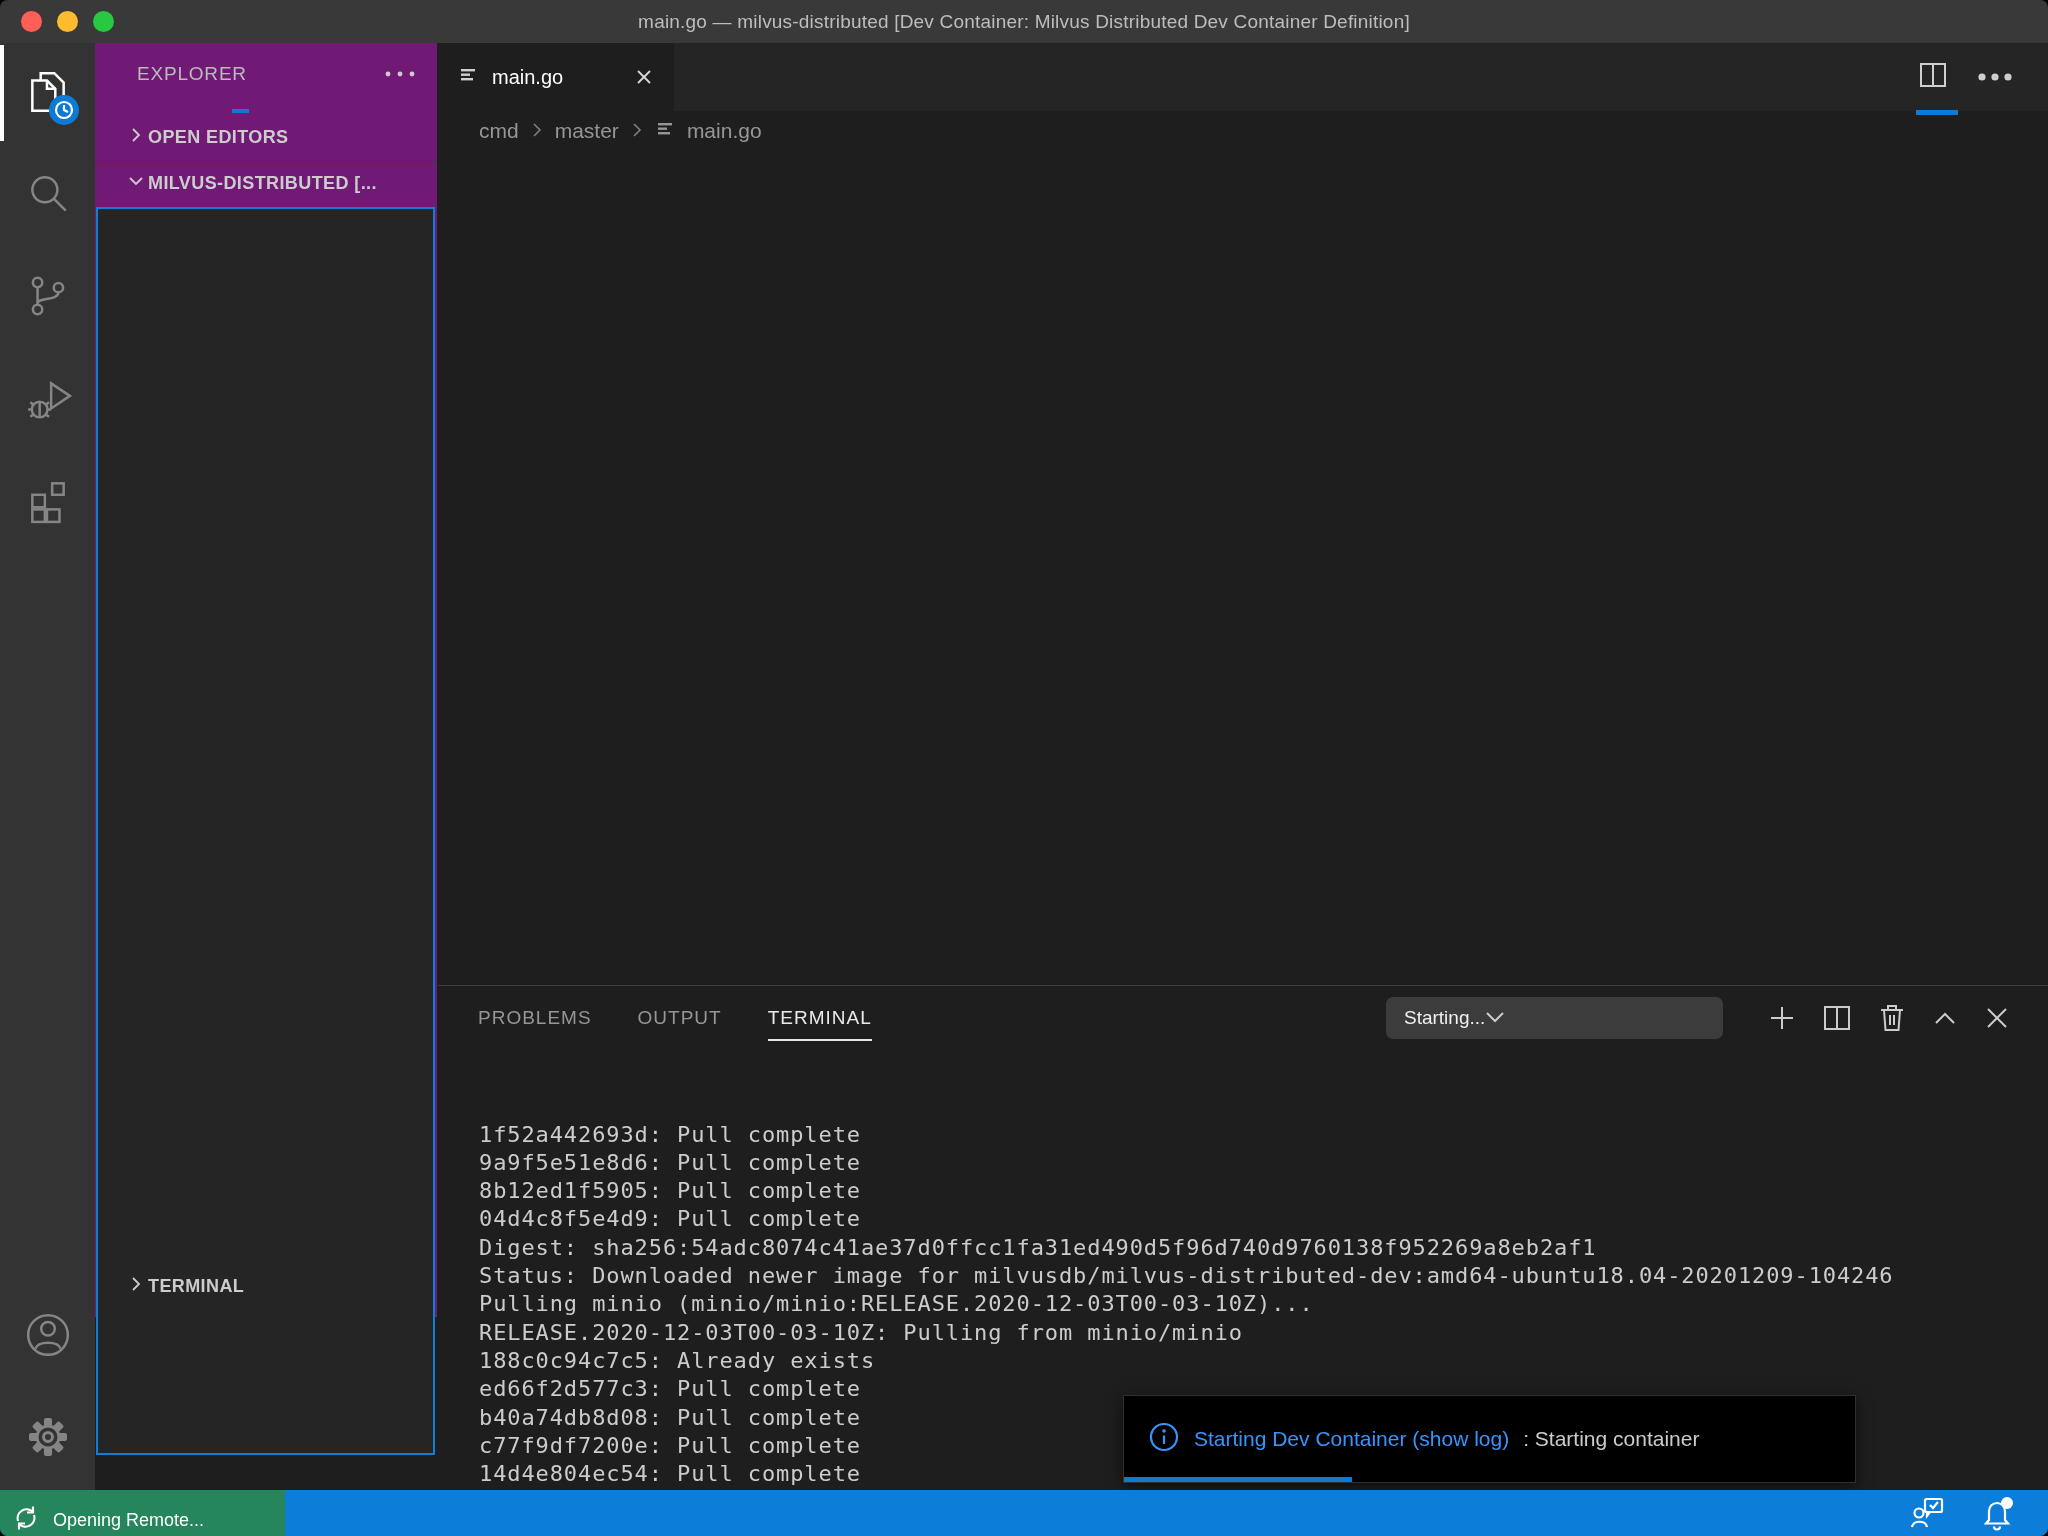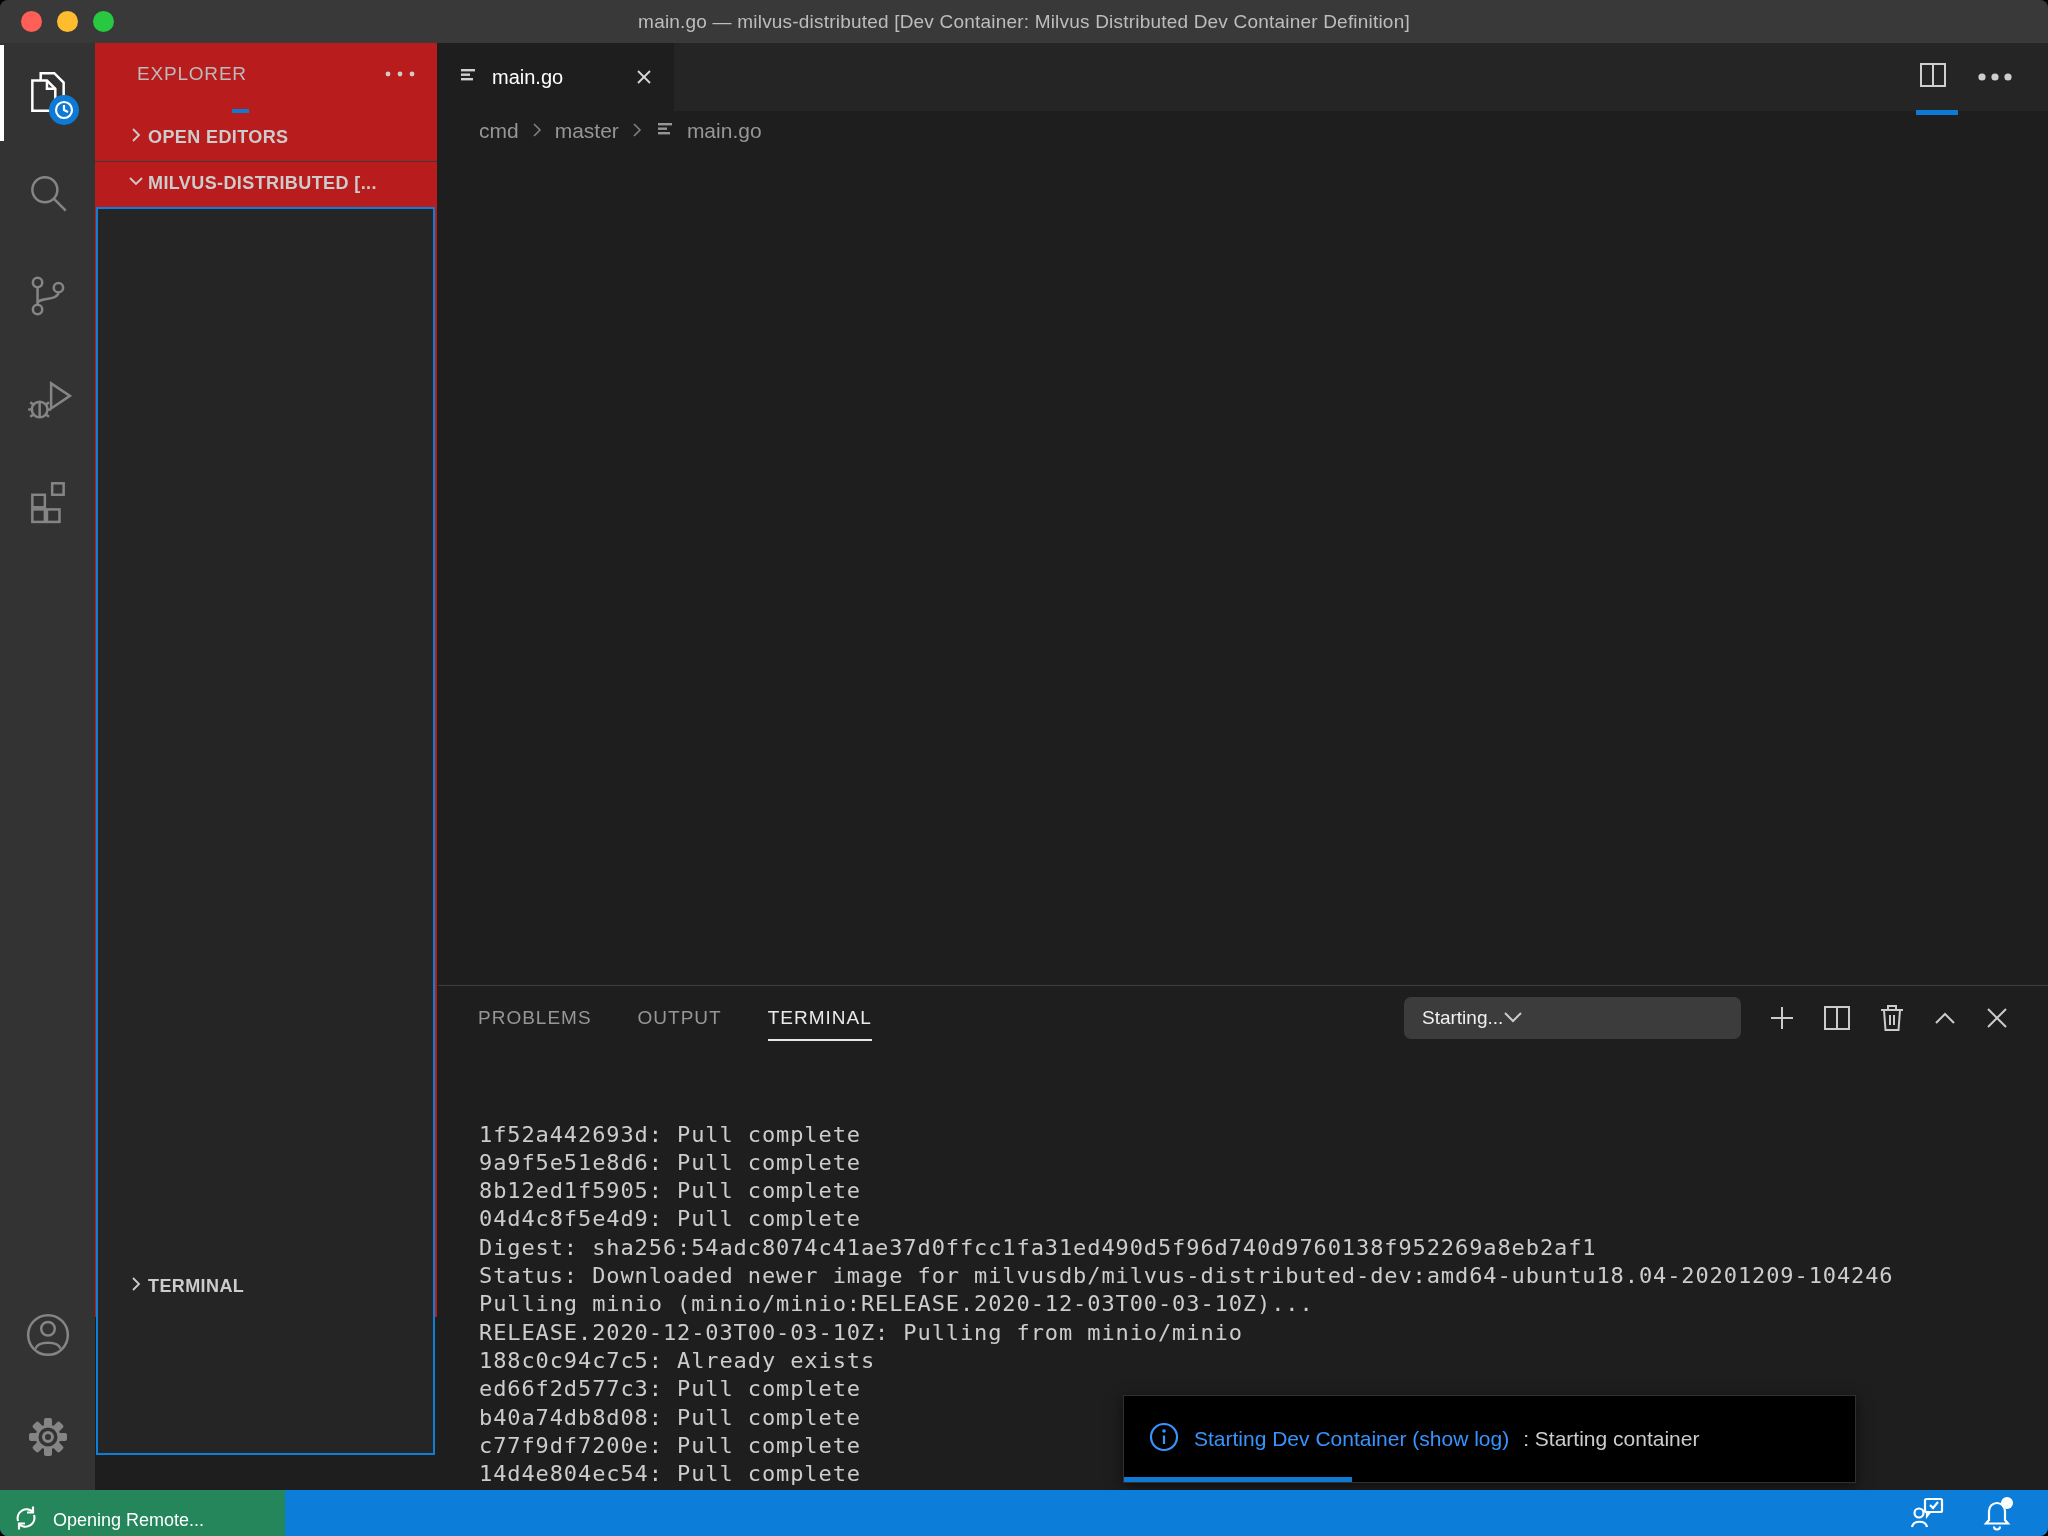--- a/index.html
+++ b/index.html
@@ -20,21 +20,21 @@
   .ab-item { position:relative; width:95px; height:102px; display:flex; align-items:center; justify-content:center; cursor:pointer; }
   .ab-item svg { stroke:#858585; fill:none; stroke-width:2.4; }
   .ab-item.active svg { stroke:#ffffff; }
   .ab-indicator { position:absolute; left:0; top:2px; width:4px; height:96px; background:#ffffff; }
   .ab-spacer { flex:1; }
   .badge { position:absolute; right:16px; bottom:20px; width:30px; height:30px; border-radius:50%;
            background:#0d7ad8; display:flex; align-items:center; justify-content:center; }
   .badge svg { stroke:#ffffff; stroke-width:2.2; fill:none; }
 
   
-  .sidebar { position:absolute; left:95px; top:43px; width:342px; height:1274px; background:#b91c1c; color:#cccccc; }
+  .sidebar { position:absolute; left:95px; top:43px; width:342px; height:1274px; background:#701a75; color:#cccccc; }
   .sb-header { height:62px; display:flex; align-items:center; padding:0 20px 0 42px; }
   .sb-title { font-size:19px; letter-spacing:.8px; color:#bbbbbb; }
   .sb-more { margin-left:auto; cursor:pointer; display:flex; }
   .sb-progress { position:absolute; left:137px; top:66px; width:17px; height:4px; background:#0e7ad6; }
   .sb-row { height:30px; display:flex; align-items:center; gap:3px; padding-left:12px;
             font-size:18px; font-weight:bold; letter-spacing:.4px; cursor:pointer;margin-left:20px; }
   .sb-row svg { stroke:#cccccc; fill:none; stroke-width:1.8; }
   .row-open-editors { margin-top:14px; height:36px; }
   .sb-divider { border-top:1px solid #3a3a3b; margin-top:6px; }
   .row-workspace { height:42px; }
@@ -60,21 +60,21 @@
 
   
   .panel { position:absolute; left:0; top:942px; width:1611px; height:505px; background:#1e1e1e; border-top:1px solid #3e3e3e; }
   .panel-header { position:relative; height:64px; display:flex; align-items:center; padding:0 40px; }
   .panel-tab { font-size:19px; letter-spacing:1px; color:#969696; margin-right:46px; cursor:pointer;
                height:64px; display:flex; align-items:center; position:relative; }
   .panel-tab.active { color:#eaeaea; }
   .panel-tab.active::after { content:""; position:absolute; left:0; right:0; bottom:9px; height:2px; background:#e7e7e7; }
   .panel-right { margin-left:auto; display:flex; align-items:center; gap:28px; }
   .terminal-dropdown { width:337px; height:42px; background:#3c3c3c; border-radius:7px; display:flex;
-                       align-items:center; padding:0 18px; color:#f0f0f0; font-size:19px; cursor:pointer; margin-right:0; }
+                       align-items:center; padding:0 18px; color:#f0f0f0; font-size:19px; cursor:pointer; margin-right:18px; }
   .terminal-dropdown svg { margin-left:auto; stroke:#cccccc; fill:none; stroke-width:2; }
   .panel-right > .icon-btn { display:flex; cursor:pointer; }
   .panel-right svg { stroke:#cccccc; fill:none; stroke-width:2; }
   .terminal { position:absolute; left:41px; top:78px; width:1540px; color:#cccccc;
               font-family:"DejaVu Sans Mono", monospace; font-size:22px; line-height:28.3px;
               letter-spacing:.9px; white-space:pre; cursor:text; }
 
   
   .toast { position:absolute; left:1123px; top:1395px; width:733px; height:88px; background:#000000;
            border:1px solid #303031; box-shadow:0 4px 14px rgba(0,0,0,.55); display:flex; align-items:center;

